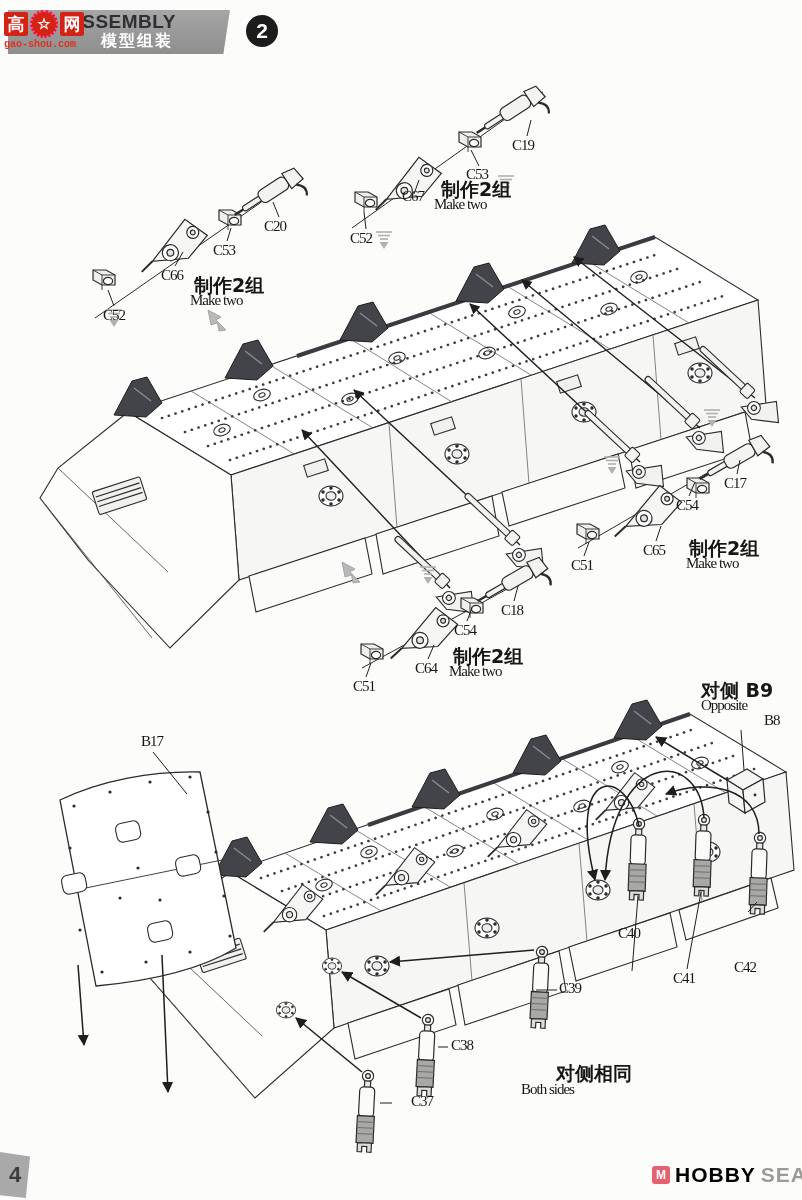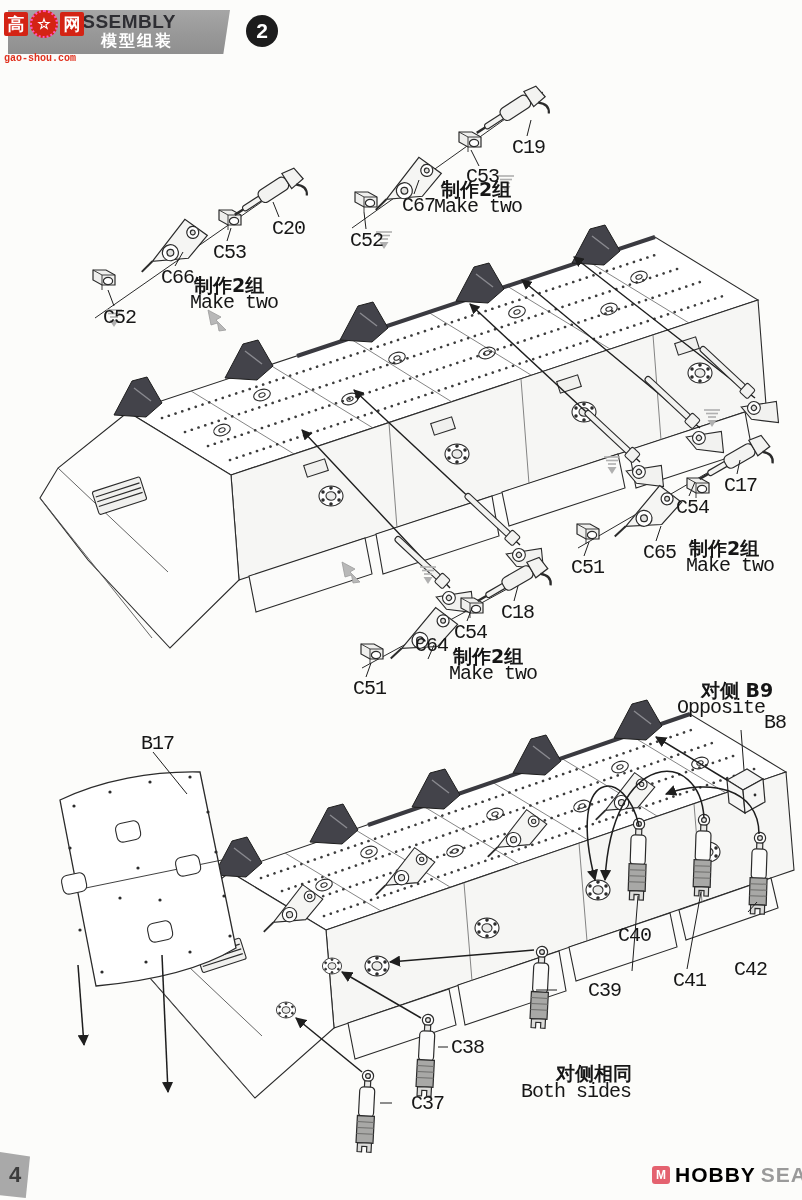--- a/index.html
+++ b/index.html
@@ -27,25 +27,25 @@
     font-size:21px;font-weight:bold;display:flex;align-items:center;justify-content:center;
   }
   
   .wm{position:absolute;left:4px;top:10px;z-index:30;}
   .wm-row{display:flex;align-items:center;gap:2px;}
   .wm-box{width:24px;height:24px;background:#d42314;color:#fff;font-weight:bold;
     font-size:17px;display:flex;align-items:center;justify-content:center;border-radius:2px;}
   .wm-gear{width:28px;height:28px;background:#d42314;border-radius:50%;color:#fff;
     display:flex;align-items:center;justify-content:center;font-size:15px;font-weight:bold;
     border:2px dotted #f5b;box-sizing:border-box;}
-  .wm-dom{margin-top:15px;color:#e0301d;font-size:10px;font-weight:bold;
+  .wm-dom{margin-top:1px;color:#e0301d;font-size:10px;font-weight:bold;
     font-family:"Liberation Mono",monospace;letter-spacing:0;}
   
-  .lbl{position:absolute;font-family:Liberation Mono, monospace;
-    font-size:20px;color:#161616;letter-spacing:-1px;white-space:nowrap;line-height:1;}
+  .lbl{position:absolute;font-family:Liberation Serif, serif;
+    font-size:15px;color:#161616;letter-spacing:-1px;white-space:nowrap;line-height:1;}
   .zh{font-family:"DejaVu Sans",sans-serif;font-weight:bold;font-size:19px;letter-spacing:0;}
   
   .page-box{
     position:absolute;left:0;top:1152px;width:30px;height:46px;background:#a9a9a9;
     clip-path:polygon(0 0,100% 10%,86% 100%,0 94%);
     display:flex;align-items:center;justify-content:center;
     font-size:22px;font-weight:bold;color:#3c3c3c;
   }
   .hs-logo{position:absolute;left:652px;top:1163px;display:flex;align-items:center;gap:5px;}
   .hs-icon{width:18px;height:18px;background:#e4626f;border-radius:3px;color:#fff;
@@ -466,53 +466,53 @@
   <g>
     <use href="#fatarrow" transform="translate(208,310)"></use>
     <use href="#fatarrow" transform="translate(342,562)"></use>
   </g>
 </svg>
 
 <div class="lbl" style="left:512px;top:138px">C19</div>
 <div class="lbl" style="left:466px;top:167px">C53</div>
 <div class="lbl zh" style="left:441px;top:180px">制作2组</div>
 <div class="lbl" style="left:434px;top:197px">Make two</div>
-<div class="lbl" style="left:402px;top:196px">C67</div>
+<div class="lbl" style="left:402px;top:189px">C67</div>
 <div class="lbl" style="left:350px;top:231px">C52</div>
 
-<div class="lbl" style="left:272px;top:219px">C20</div>
+<div class="lbl" style="left:264px;top:219px">C20</div>
 <div class="lbl" style="left:213px;top:243px">C53</div>
 <div class="lbl" style="left:161px;top:268px">C66</div>
 <div class="lbl zh" style="left:194px;top:276px">制作2组</div>
 <div class="lbl" style="left:190px;top:293px">Make two</div>
 <div class="lbl" style="left:103px;top:308px">C52</div>
 
 <div class="lbl" style="left:724px;top:476px">C17</div>
 <div class="lbl" style="left:676px;top:498px">C54</div>
 <div class="lbl" style="left:643px;top:543px">C65</div>
 <div class="lbl zh" style="left:689px;top:539px">制作2组</div>
 <div class="lbl" style="left:686px;top:556px">Make two</div>
 <div class="lbl" style="left:571px;top:558px">C51</div>
 
 <div class="lbl" style="left:501px;top:603px">C18</div>
 <div class="lbl" style="left:454px;top:623px">C54</div>
-<div class="lbl" style="left:415px;top:636px">C64</div>
+<div class="lbl" style="left:415px;top:661px">C64</div>
 <div class="lbl zh" style="left:453px;top:647px">制作2组</div>
 <div class="lbl" style="left:449px;top:664px">Make two</div>
 <div class="lbl" style="left:353px;top:679px">C51</div>
 
 <div class="lbl" style="left:141px;top:734px">B17</div>
 <div class="lbl zh" style="left:701px;top:681px">对侧 B9</div>
-<div class="lbl" style="left:677px;top:698px">Opposite</div>
+<div class="lbl" style="left:701px;top:698px">Opposite</div>
 <div class="lbl" style="left:764px;top:713px">B8</div>
 
 <div class="lbl" style="left:734px;top:960px">C42</div>
 <div class="lbl" style="left:673px;top:971px">C41</div>
 <div class="lbl" style="left:618px;top:926px">C40</div>
-<div class="lbl" style="left:588px;top:981px">C39</div>
+<div class="lbl" style="left:559px;top:981px">C39</div>
 <div class="lbl" style="left:451px;top:1038px">C38</div>
 <div class="lbl" style="left:411px;top:1094px">C37</div>
 
 <div class="lbl zh" style="left:556px;top:1064px">对侧相同</div>
 <div class="lbl" style="left:521px;top:1082px">Both sides</div>
 
 <div class="page-box">4</div>
 <div class="hs-logo">
   <div class="hs-icon">M</div>
   <span class="hs-hobby">HOBBY</span>

